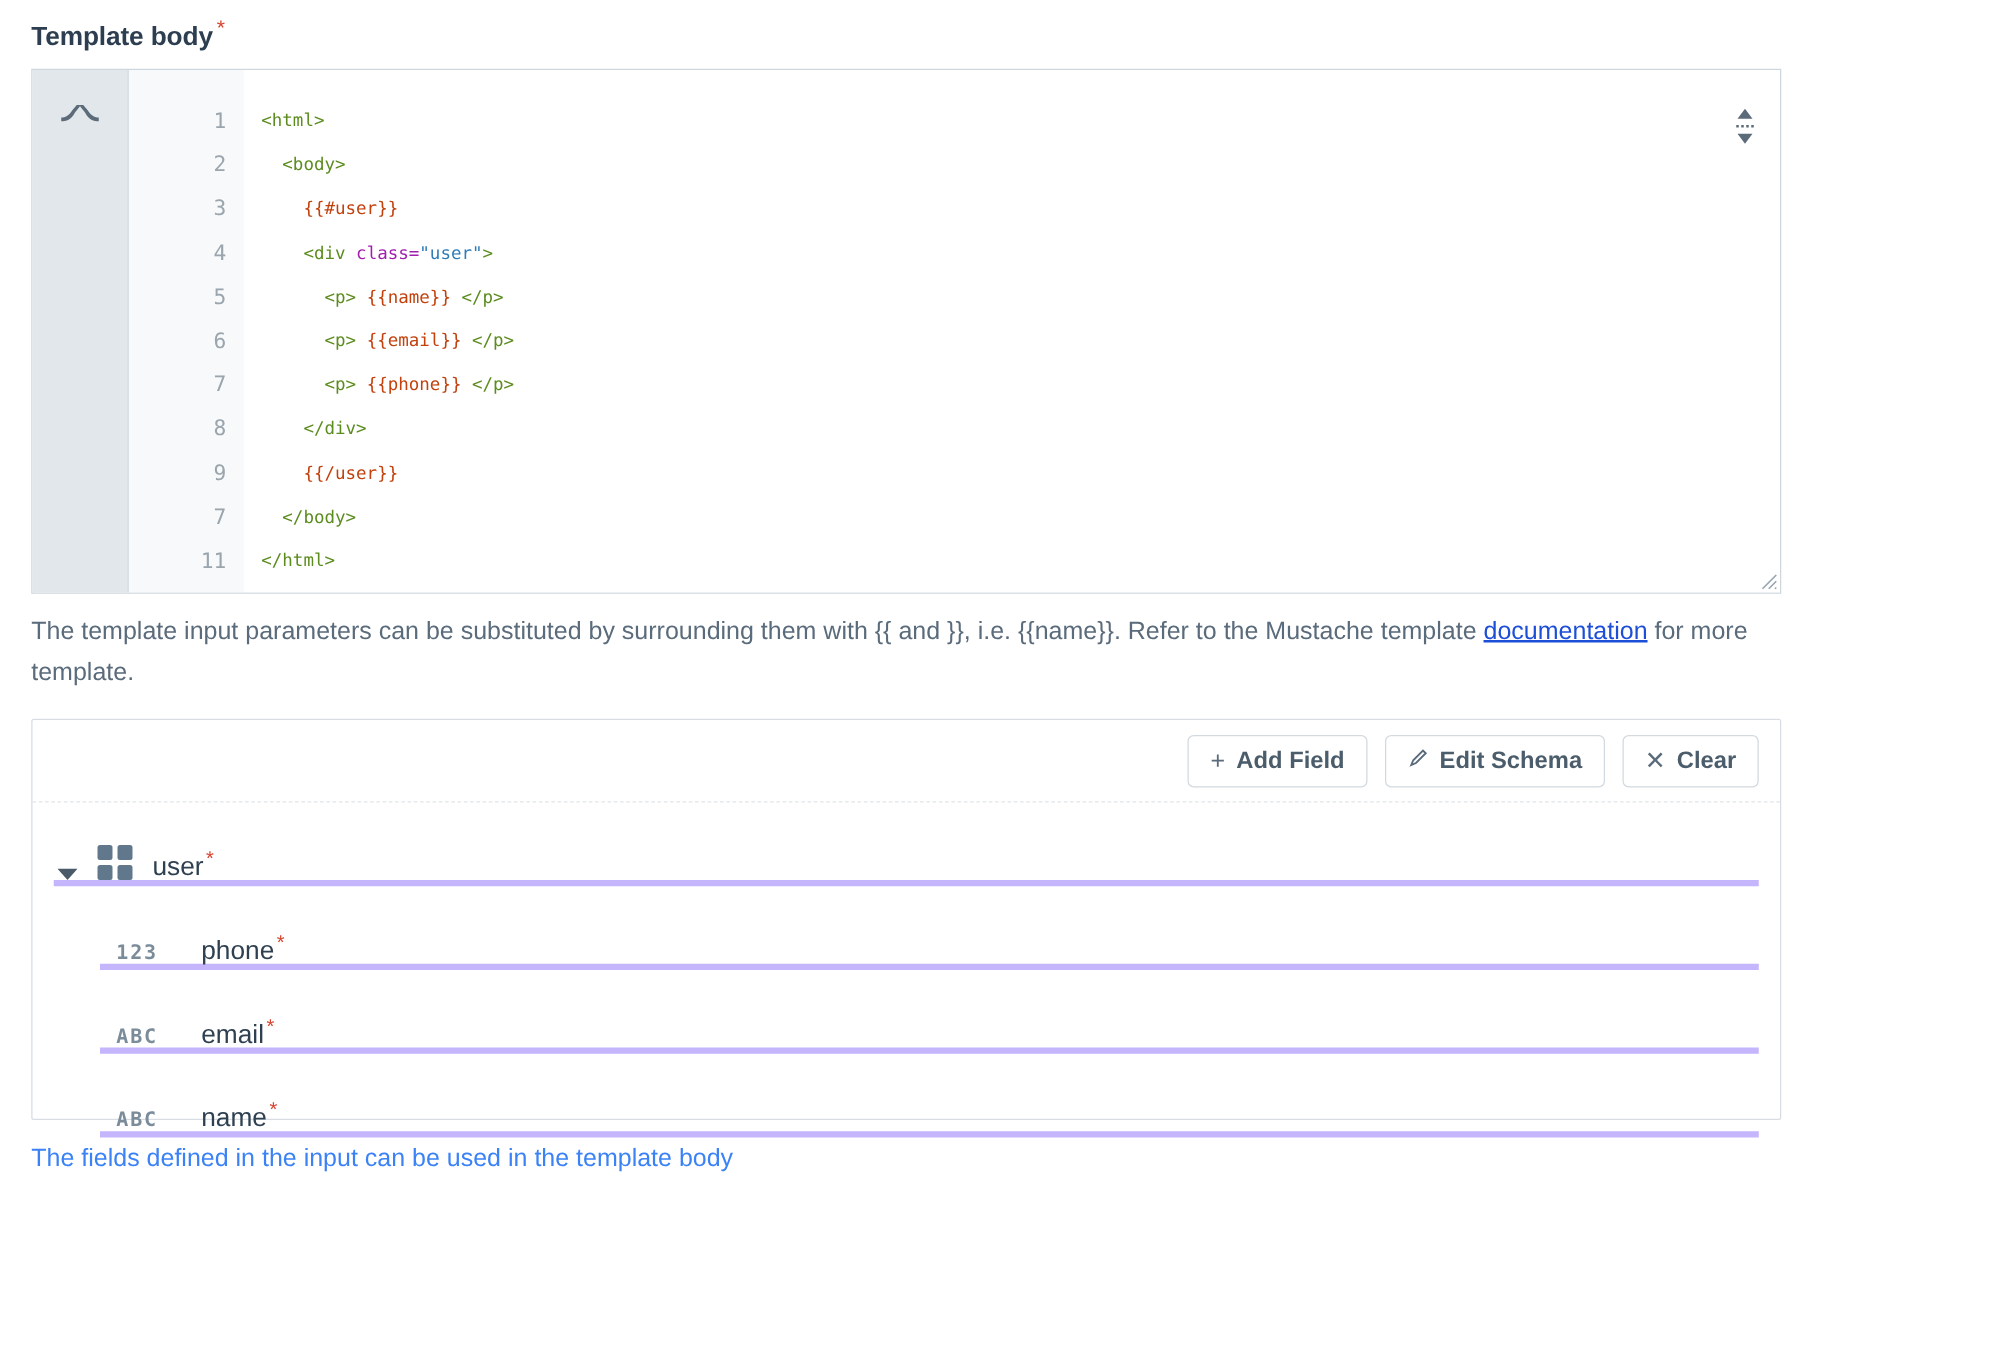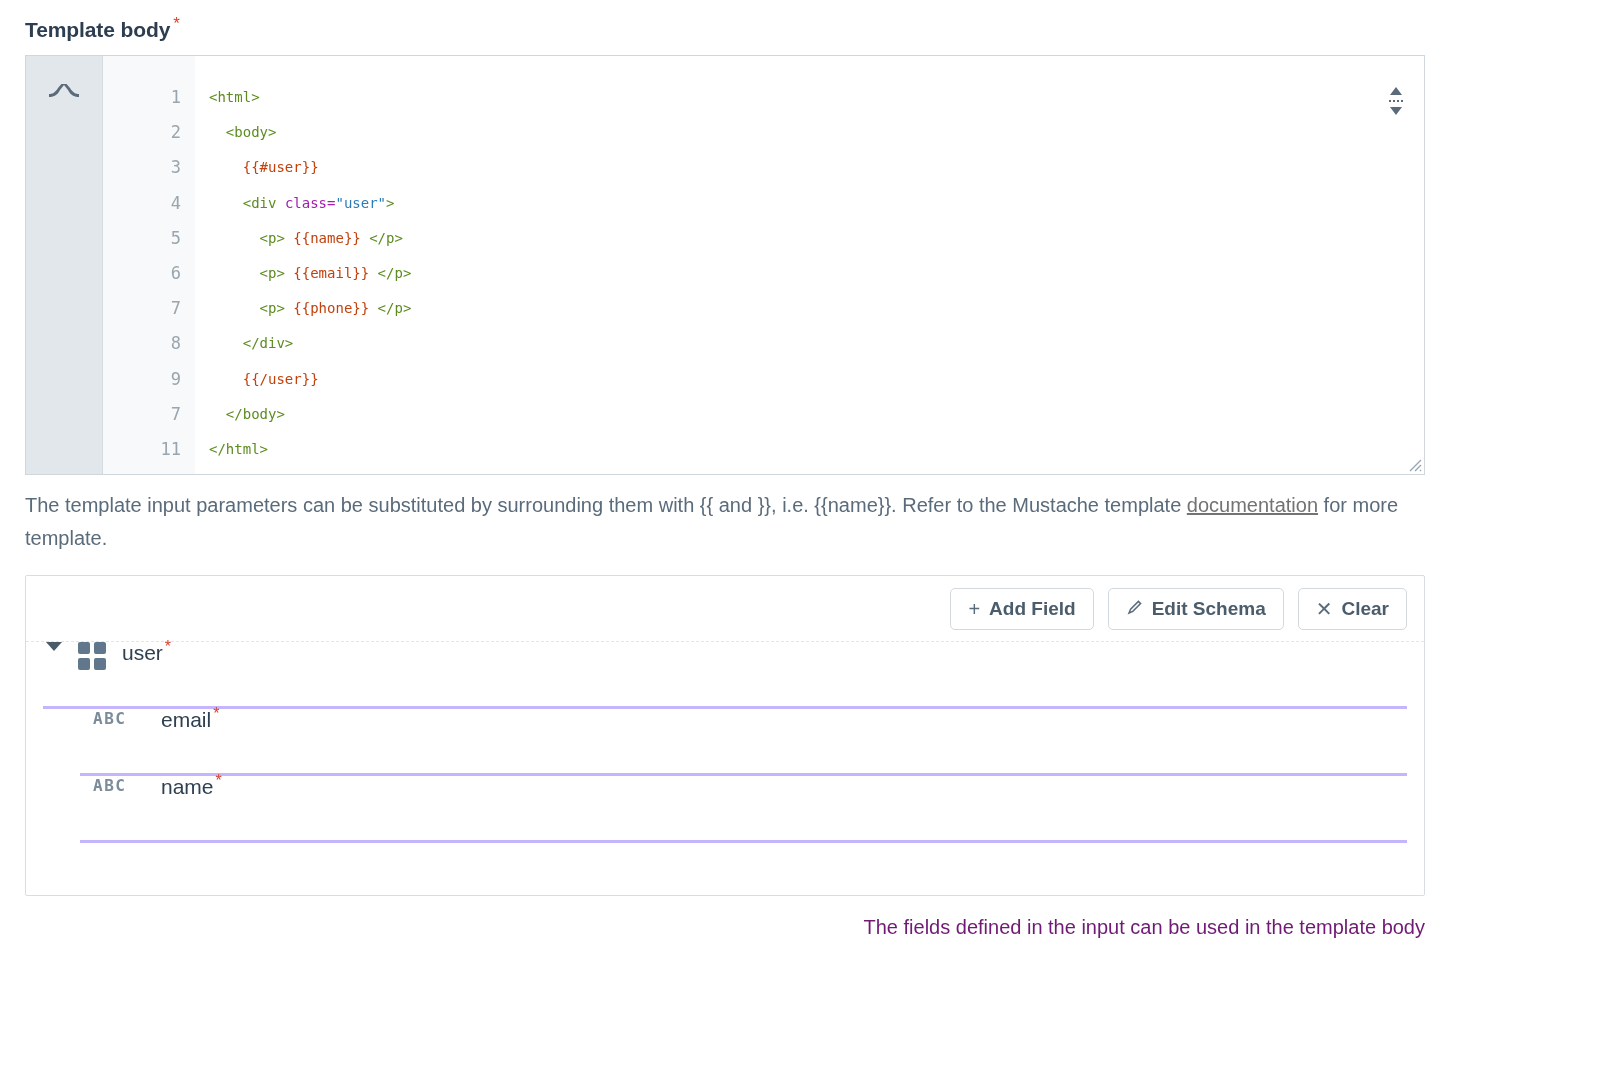--- a/index.html
+++ b/index.html
@@ -116,21 +116,21 @@
 
   
   .help-text {
     margin-top: 14px;
     font-size: 20px;
     line-height: 33px;
     color: #5a6b7b;
     max-width: 1556px;
   }
   .help-text a {
-    color: #737373;
+    color: #1d4ed8;
     text-decoration: underline;
   }
 
   
   #label-template-input { margin-top: 41px; }
 
   .input-panel {
     margin-top: 14px;
     border: 1px solid #d7dde2;
     border-radius: 2px;
@@ -170,24 +170,24 @@
     line-height: 1;
     color: #5a6b7b;
     display: inline-block;
   }
 
   .tree {
     padding: 0 17px;
   }
   .tree-row {
     display: flex;
-    align-items: flex-start;
+    align-items: flex-end;
     height: 67px;
     box-sizing: border-box;
-    border-bottom: 3px solid #c4b5fd;
+    border-bottom: 5px solid #c4b5fd;
   }
   .tree-row.child {
     margin-left: 37px;
   }
 
   .caret {
     width: 22px;
     flex: 0 0 22px;
     display: flex;
     align-items: center;
@@ -233,23 +233,22 @@
     line-height: 1;
   }
   .field-name .req-star {
     font-size: 16px;
     margin-left: 2px;
   }
 
   .footer-note {
     margin-top: 17px;
     font-size: 20px;
-    color: #701a75;
+    color: #3b82f6;
     line-height: 28px;
-    text-align: right;
   }
 </style>
 </head>
 <body>
 
 <div class="page">
 
   <div class="field-label" id="label-template-body">
     <span>Template body</span><span class="req-star">*</span>
   </div>
@@ -332,20 +331,26 @@
               <i></i>
               <i></i>
               <i></i>
               <i></i>
             </span>
           </span>
           <span class="field-name">user<span class="req-star">*</span></span>
         </div>
         <div class="tree-row child">
           <span class="type-icon">
+            <span class="type-text">123</span>
+          </span>
+          <span class="field-name">phone<span class="req-star">*</span></span>
+        </div>
+        <div class="tree-row child">
+          <span class="type-icon">
             <span class="type-text">ABC</span>
           </span>
           <span class="field-name">email<span class="req-star">*</span></span>
         </div>
         <div class="tree-row child">
           <span class="type-icon">
             <span class="type-text">ABC</span>
           </span>
           <span class="field-name">name<span class="req-star">*</span></span>
         </div>

